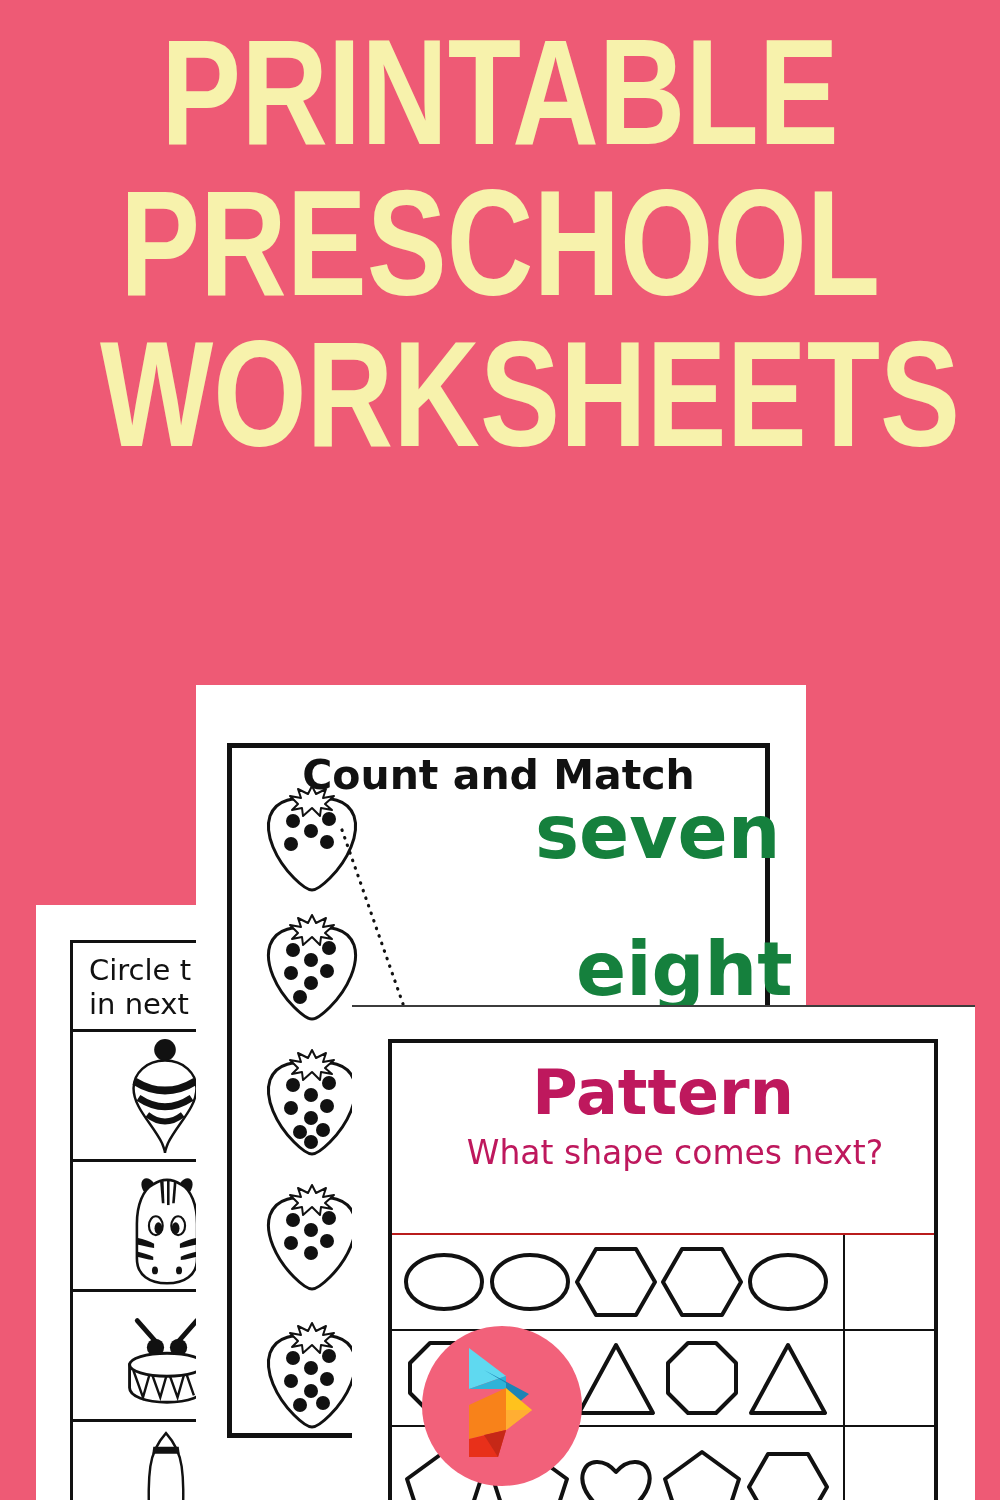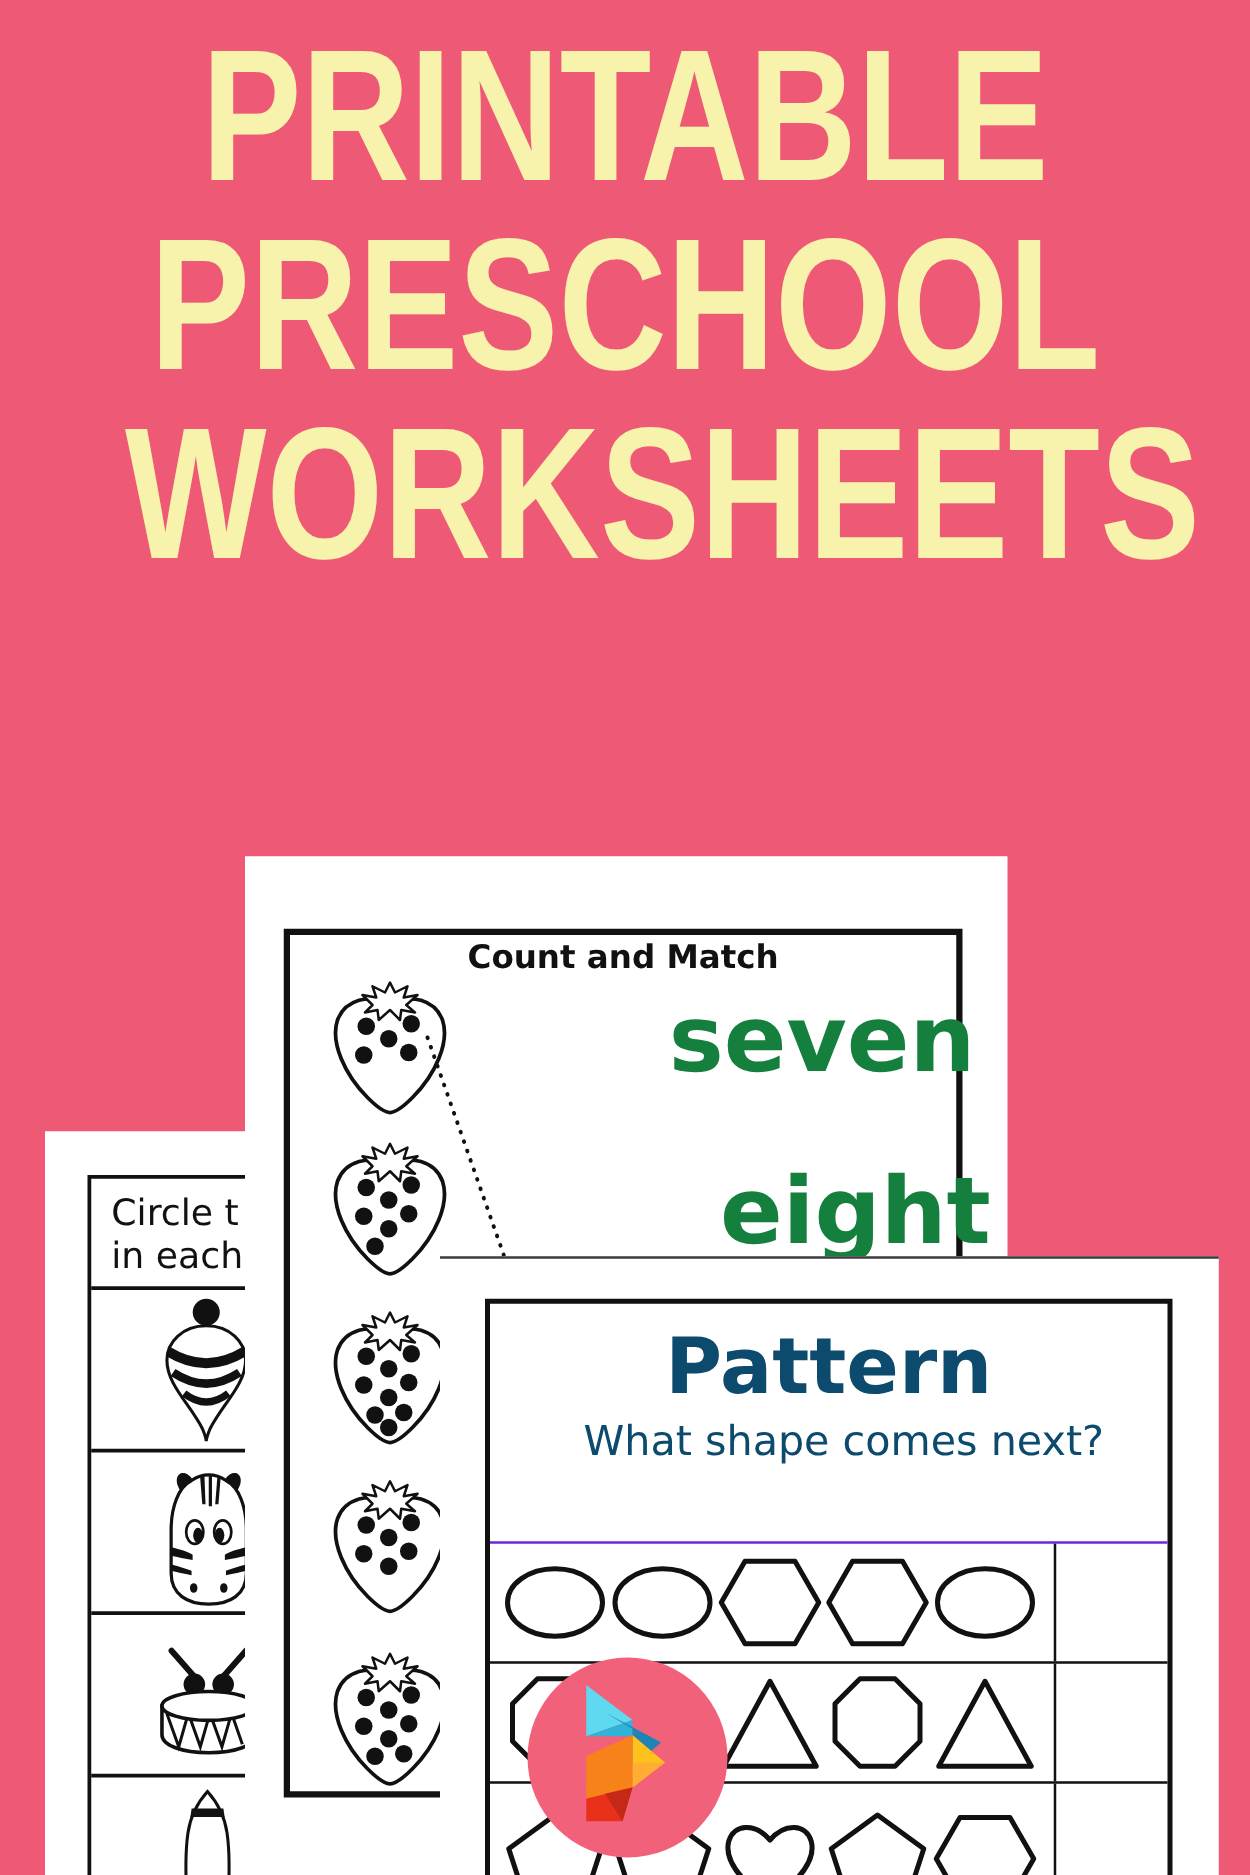--- a/index.html
+++ b/index.html
@@ -30,30 +30,30 @@
   .ccell:last-child{height:160px; border-bottom:none;}
   .ccell svg{position:absolute;}
   .ci-spinning-top{left:47px; top:5px;  width:90px; height:118px;}
   .ci-zebra       {left:51px; top:10px; width:86px; height:116px;}
   .ci-drum        {left:39px; top:19px; width:110px;height:96px;}
   .ci-rocket      {left:49px; top:6px;  width:88px; height:110px;}
   
   .mbox{position:absolute; left:31px; top:58px; width:533px; height:685px;
     border:5px solid #111;}
   .cm-title{position:absolute; left:31px; top:66px; width:543px;
-    text-align:center; font-size:26px; font-weight:600; color:#111;}
+    text-align:center; font-size:41px; font-weight:600; color:#111;}
   .berry{position:absolute; left:64px; width:104px; height:118px;}
   .match-line{position:absolute; left:140px; top:140px; width:70px; height:185px;}
   .word{position:absolute; font-size:74px; font-weight:600; color:#15803d; line-height:1;}
   .word-seven{left:339px; top:110px;}
   .word-eight{left:344px; top:247px;margin-left:36px;}
   
   .pbox{position:absolute; left:36px; top:32px; width:542px; height:600px;
     border:4px solid #111; box-sizing:content-box;}
-  .phead{height:174px; border-bottom:2px solid #6d28d9; text-align:center; color:#0c4a6e;}
+  .phead{height:174px; border-bottom:2px solid #b91c1c; text-align:center; color:#be185d;}
   .ptitle{margin:16px 0 6px 0; font-size:62px; font-weight:600; line-height:1.1;}
   .psub{font-size:33px; font-weight:500;padding-left:24px;}
   .prow{display:flex; height:94px; border-bottom:2px solid #111;}
   .prow:last-child{height:120px; border-bottom:none;}
   .prow .main{width:451px; display:flex; align-items:center; padding-left:10px;
     box-sizing:border-box; gap:2px;}
   .prow .ans{flex:1; border-left:2px solid #111;}
   .pshape{width:84px; height:82px; flex:0 0 auto;}
   
   .logo{position:absolute; left:422px; top:1326px; width:160px; height:160px;
@@ -114,21 +114,21 @@
   <h1 class="title">
     <span>PRINTABLE</span>
     <span>PRESCHOOL</span>
     <span>WORKSHEETS</span>
   </h1>
 
   <section class="page page-left">
     <div class="cbox">
       <div class="chead">
         <div>Circle t</div>
-        <div>in each</div>
+        <div>in next</div>
       </div>
       <div id="circle-cells">
           <div class="ccell">
             <svg class="ci ci-spinning-top">
               <use href="#sym-spinning-top"></use>
             </svg>
           </div>
           <div class="ccell">
             <svg class="ci ci-zebra">
               <use href="#sym-zebra"></use>

